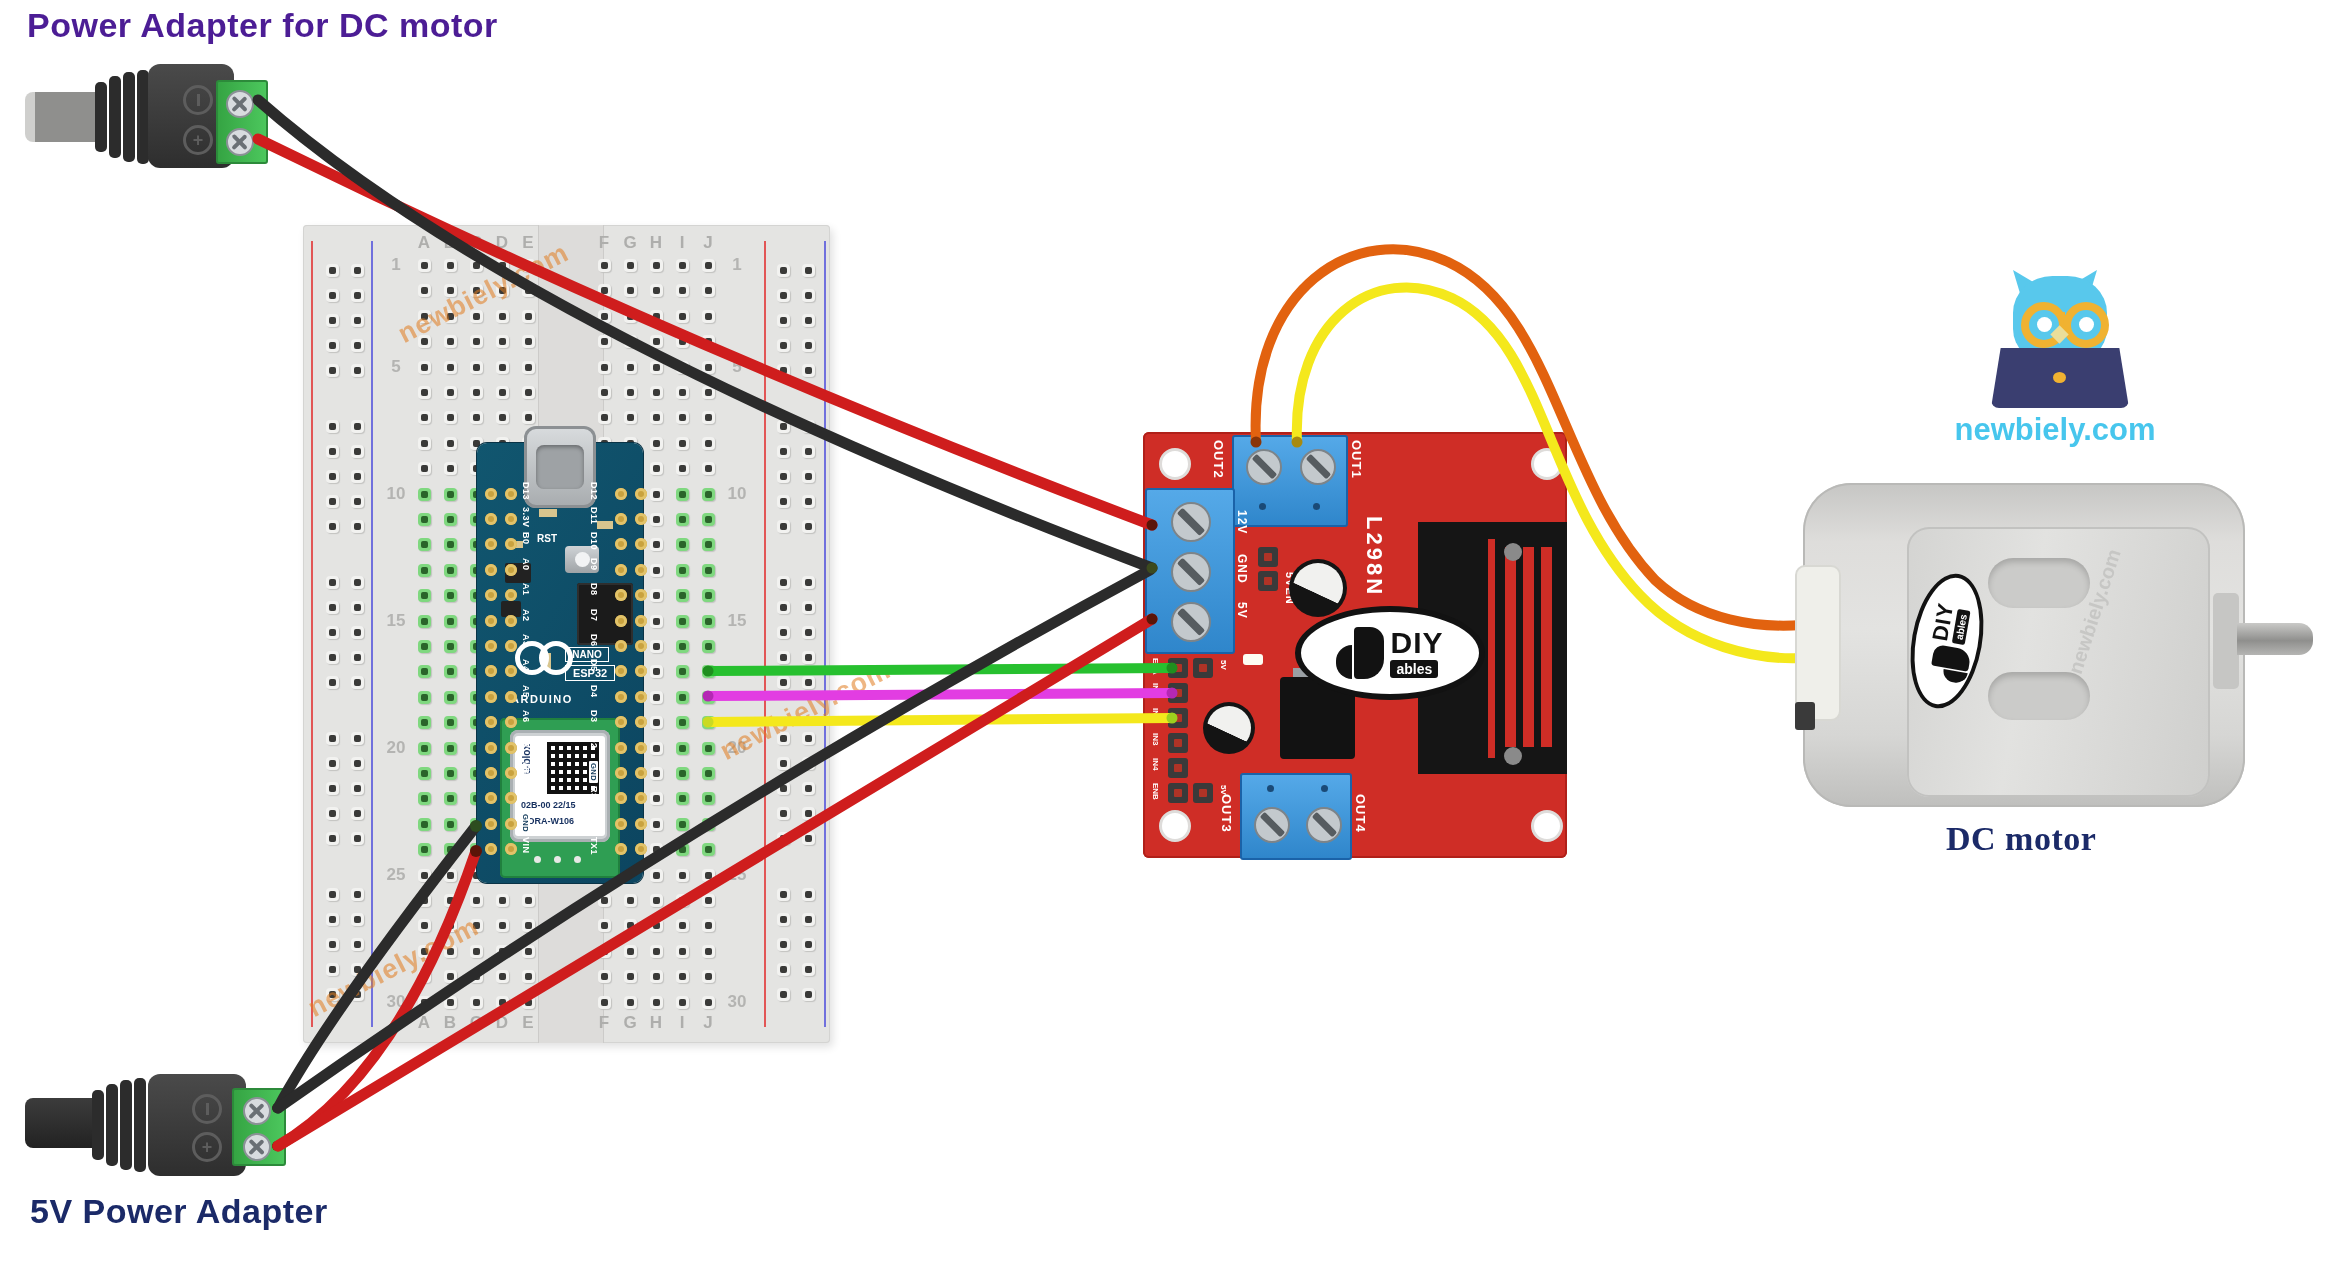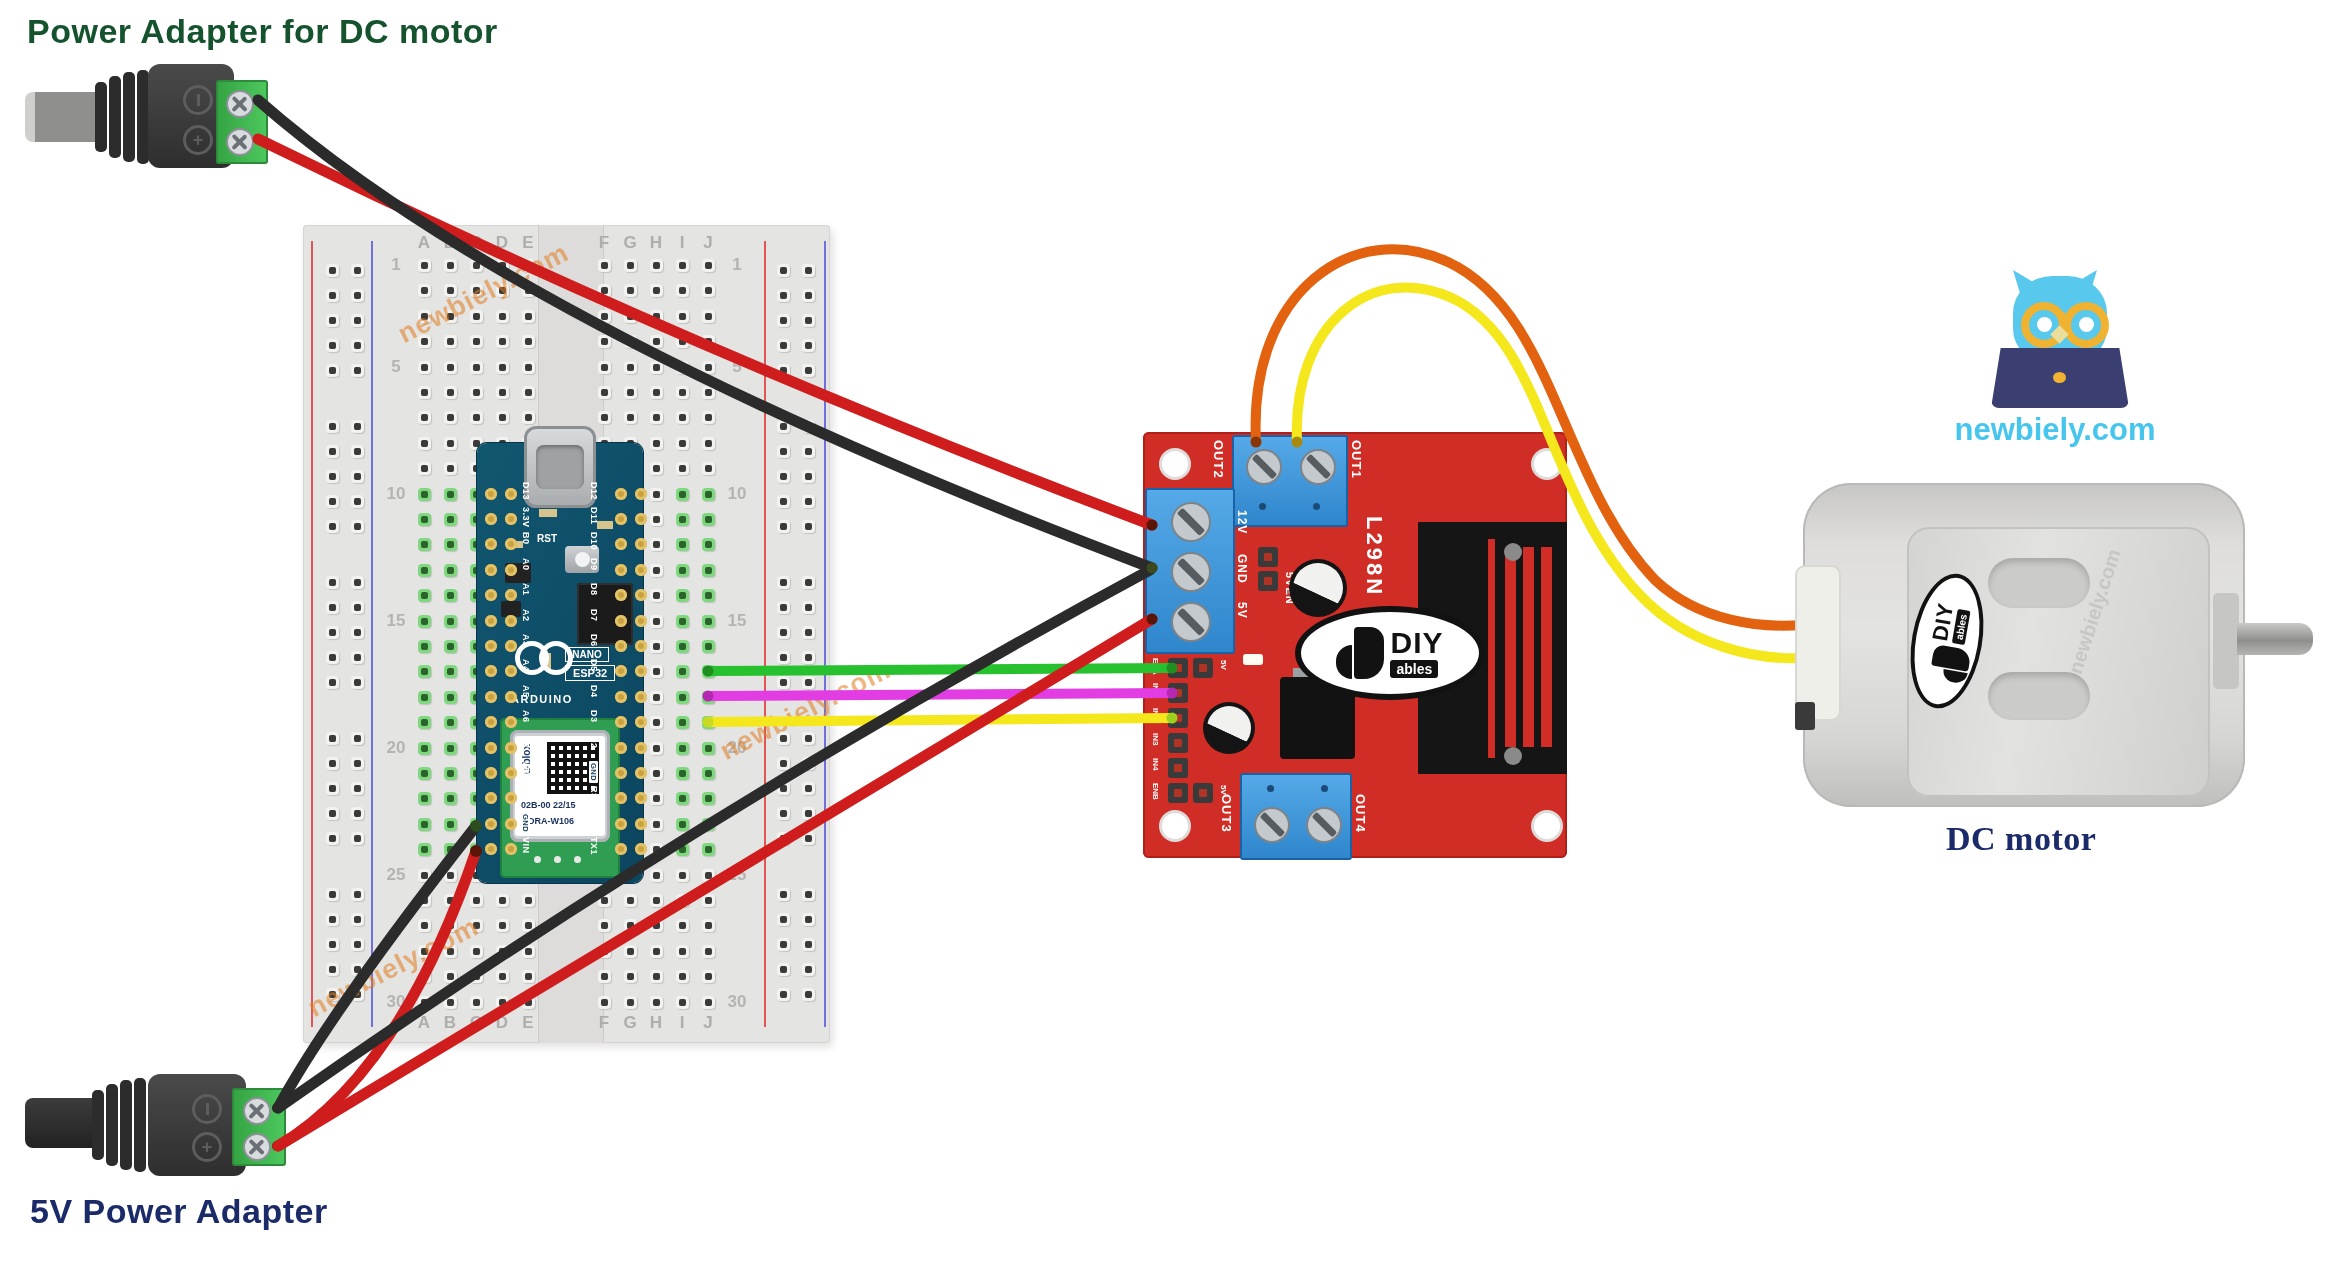--- a/index.html
+++ b/index.html
@@ -66,21 +66,21 @@
   .screwx b{transform:rotate(45deg);} .screwx u{transform:rotate(-45deg);}
   .whole{position:absolute;width:10px;height:10px;border-radius:50%;}
   
   #brandlogo{position:absolute;left:1935px;top:262px;width:240px;height:190px;z-index:50;}
 </style>
 </head>
 <body>
 
 <div id="stage">
 
-  <div class="title" style="left:27px;top:12px;color:#14532d;text-align:right;">Power Adapter for DC motor</div>
+  <div class="title" style="left:27px;top:6px;color:#4c1d95;text-align:right;">Power Adapter for DC motor</div>
   <div class="title" style="left:30px;top:1192px;color:#1b2a68;">5V Power Adapter</div>
   <div class="title" style="left:1946px;top:820px;color:#1b2a68;font-family:Liberation Serif, serif;">DC motor</div>
 
   <div id="breadboard">
     <div class="railline" style="left:8px;background:#e25555;"></div>
     <div class="railline" style="left:68px;background:#7070dd;"></div>
     <div class="railline" style="left:461px;background:#e25555;"></div>
     <div class="railline" style="left:521px;background:#7070dd;"></div>
     <div class="channel"></div>
   <div class="hole" style="left: 115px; top: 34px;">

